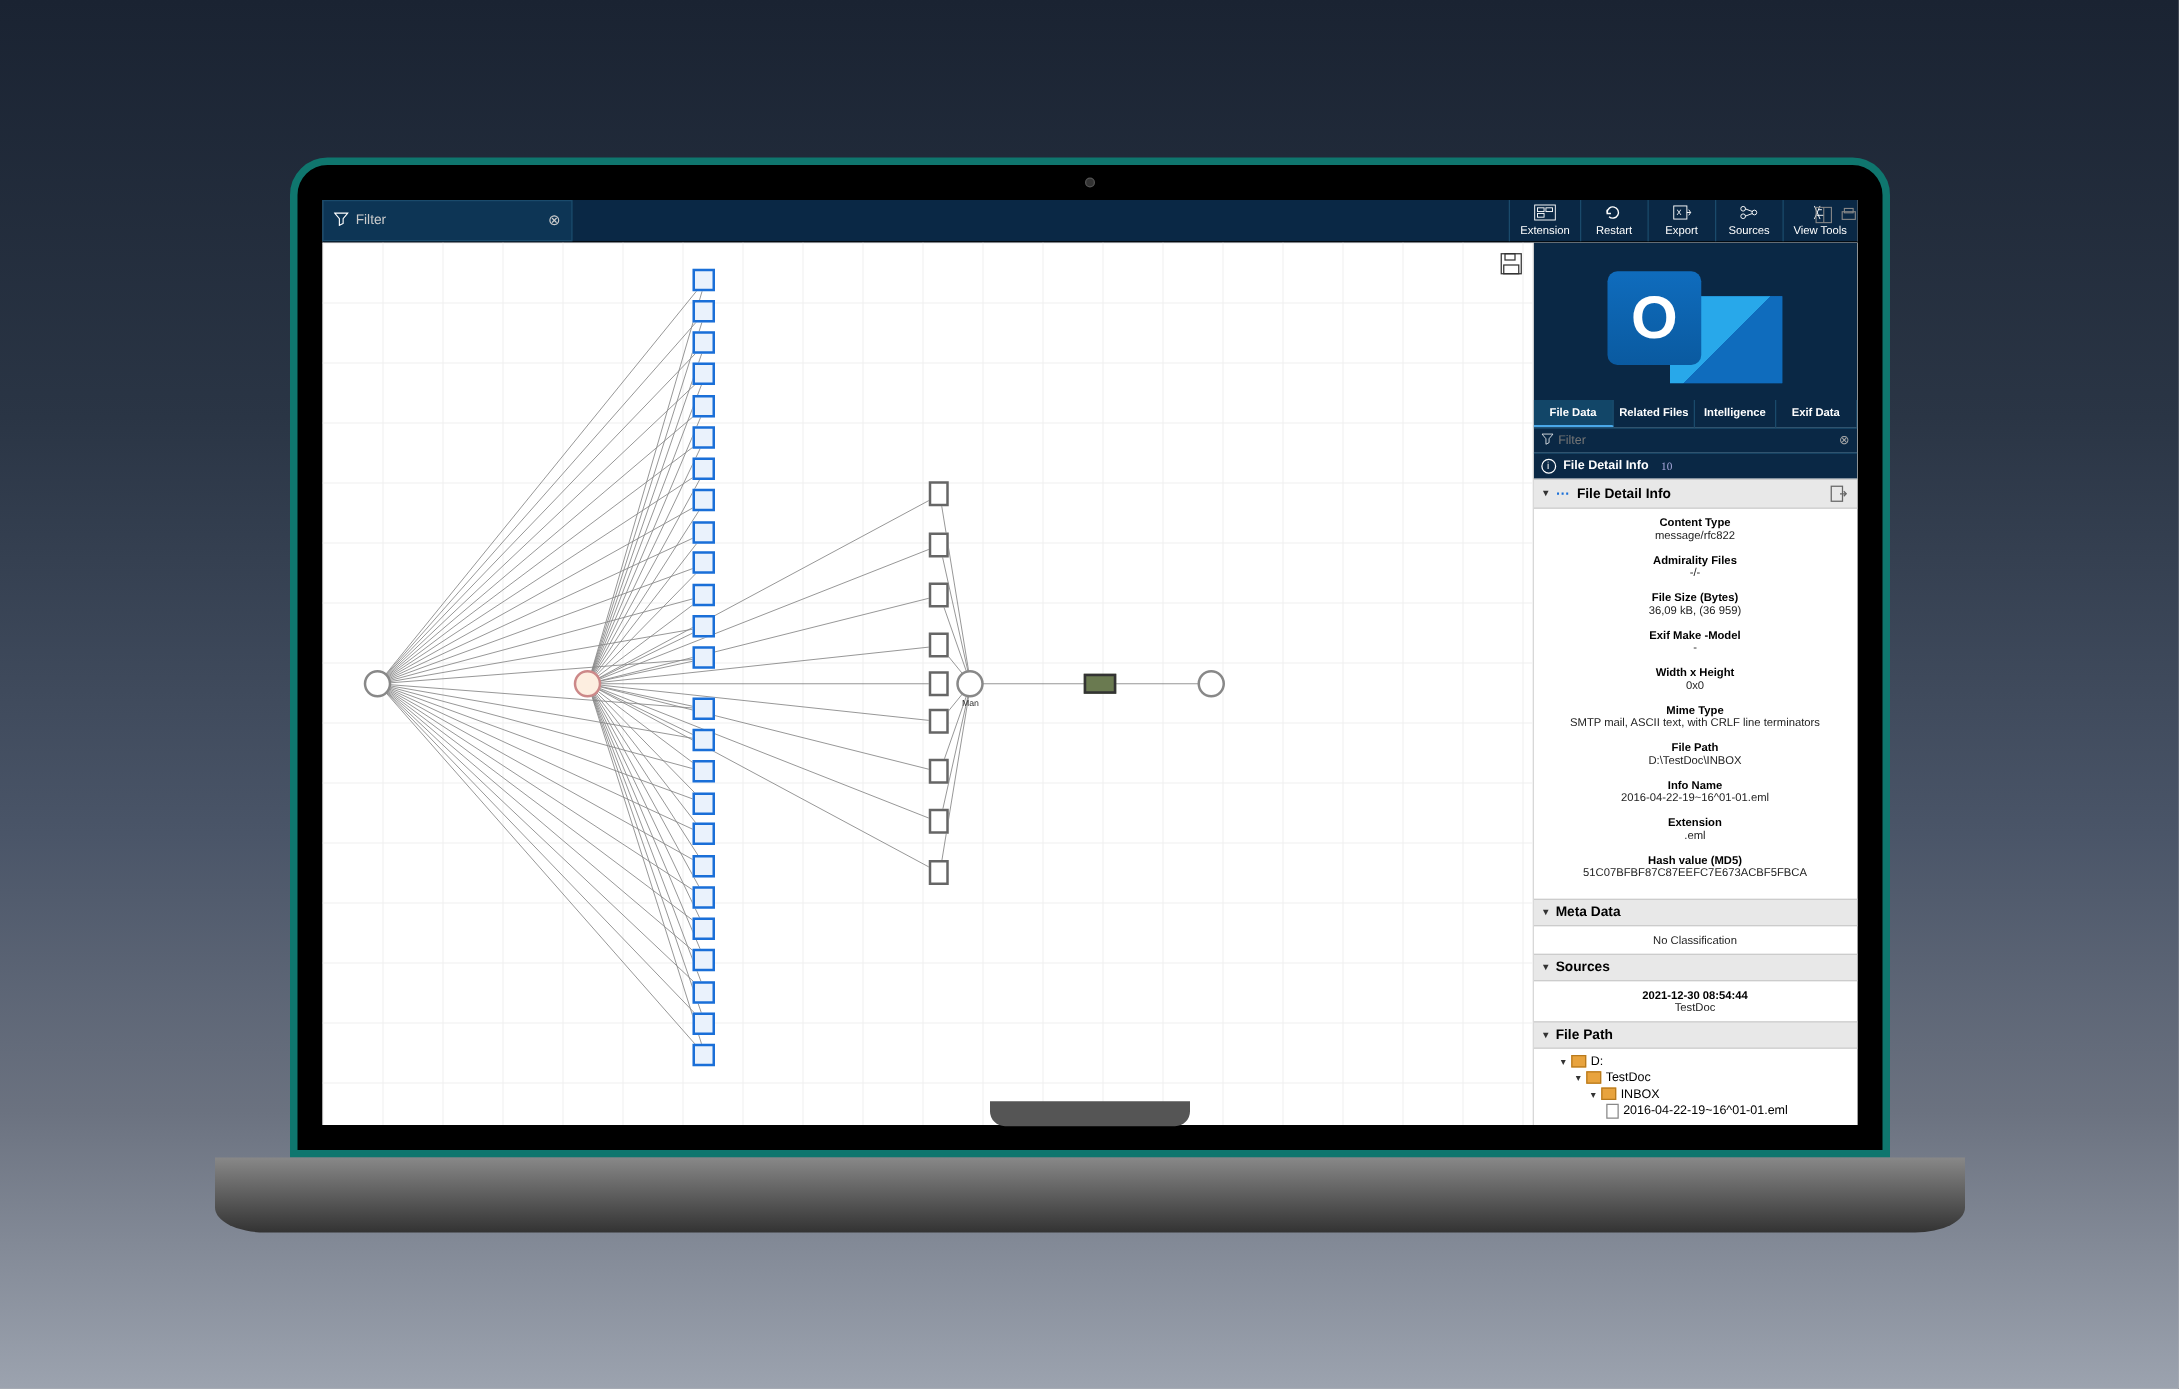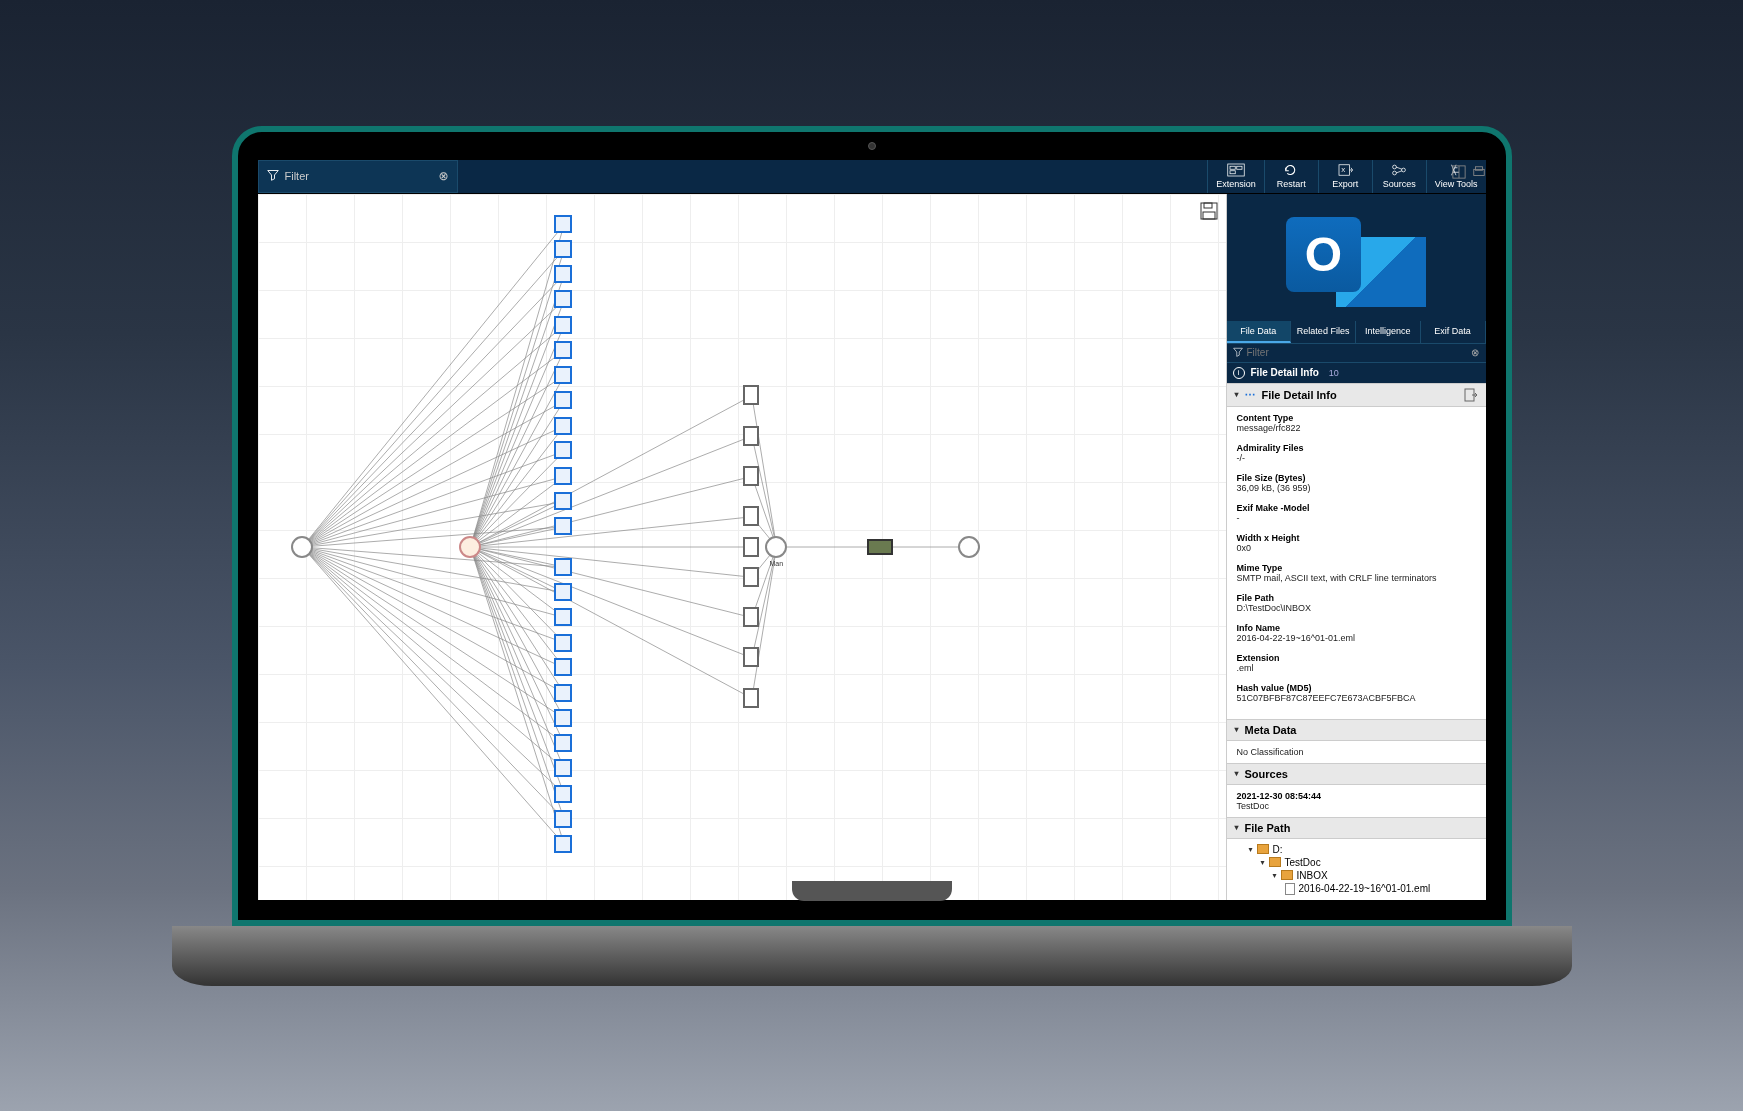--- a/index.html
+++ b/index.html
@@ -149,53 +149,53 @@
   .ol-square {
     position: absolute; left: 0; top: 15px;
     width: 75px; height: 75px;
     background: linear-gradient(180deg,#0f6cbd 0%, #0a5aa0 100%);
     border-radius: 8px;
     display:flex; align-items:center; justify-content:center;
     color:#fff; font-size:48px; font-weight:bold;
   }
 
   .right-tabs {
-    display: flex; background: #0a2845; color:#fff;
+    display: flex; background: #0a2845; color:#fff;font-weight:bold;
   }
   .right-tab {
     flex:1; padding: 5px 4px; text-align:center; font-size:9px;
     border-right:1px solid #1a4a6b; cursor:pointer;
   }
   .right-tab.active { background:#124668; border-bottom:2px solid #4aa8e8; }
 
   .right-filter {
     background:#0a2845; color:#fff;
     display:flex; align-items:center; padding:3px 6px; gap:4px;
     border-top:1px solid #1a4a6b;
   }
   .right-filter input { flex:1; background:transparent; border:none; color:#fff; font-size:10px; }
 
   .detail-header {
     background:#0a2845; color:#fff;
     display:flex; align-items:center; padding:4px 6px; gap:6px;
     border-top:1px solid #1a4a6b;
   }
   .detail-count {
-    margin-left:4px; font-size:9px; color:#aad;
+    margin-left:4px; font-size:9px; color:#aad;font-family:Liberation Serif, serif;
   }
 
   .section-bar {
     background:#e8e8e8; padding:4px 8px;
     display:flex; align-items:center; gap:6px;
     font-weight:bold; font-size:11px;
     border-top:1px solid #ccc; border-bottom:1px solid #ccc;
   }
   .section-bar .export { margin-left:auto; width:14px; height:14px; }
 
-  .field-list { padding: 6px 10px; }
+  .field-list { padding: 6px 10px; text-align: center; }
   .field { margin-bottom: 10px; }
   .field-label { font-weight: bold; font-size:9px; color:#000; }
   .field-value { font-size:9px; color:#222; }
 
   .tree { padding: 4px 10px; font-size:10px; }
   .tree-row { display:flex; align-items:center; gap:4px; padding:1px 0; }
   .tree-indent-1 { padding-left:12px; }
   .tree-indent-2 { padding-left:24px; }
   .tree-indent-3 { padding-left:36px; }
   .tree-indent-4 { padding-left:48px; }

